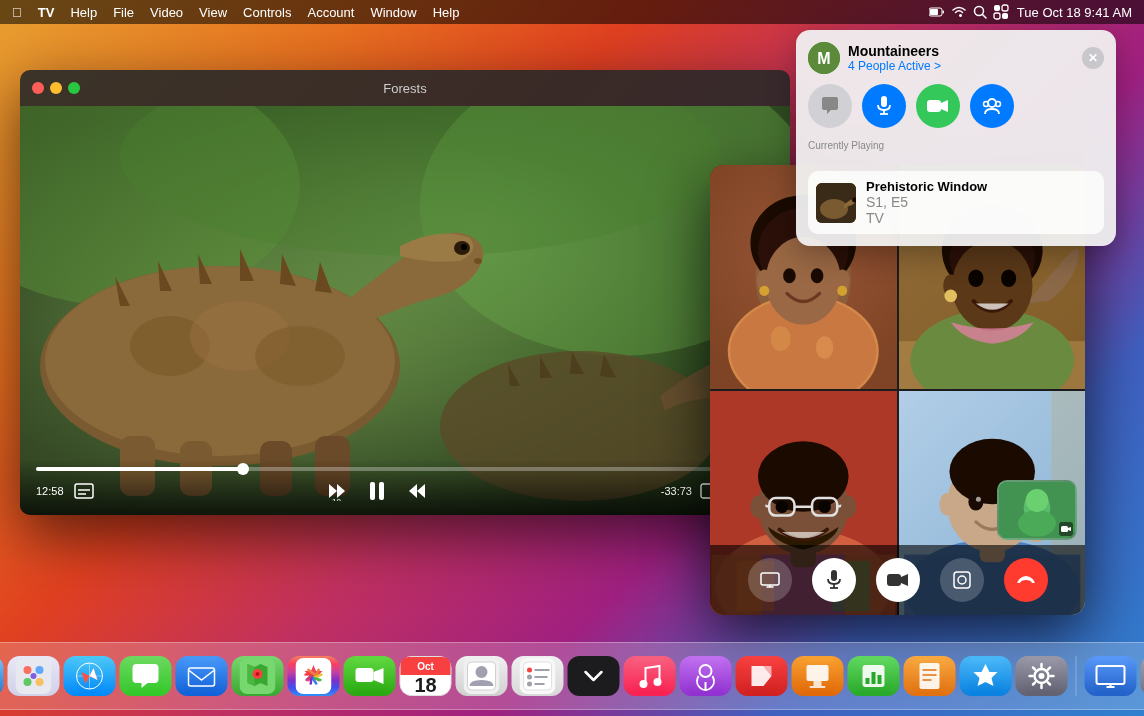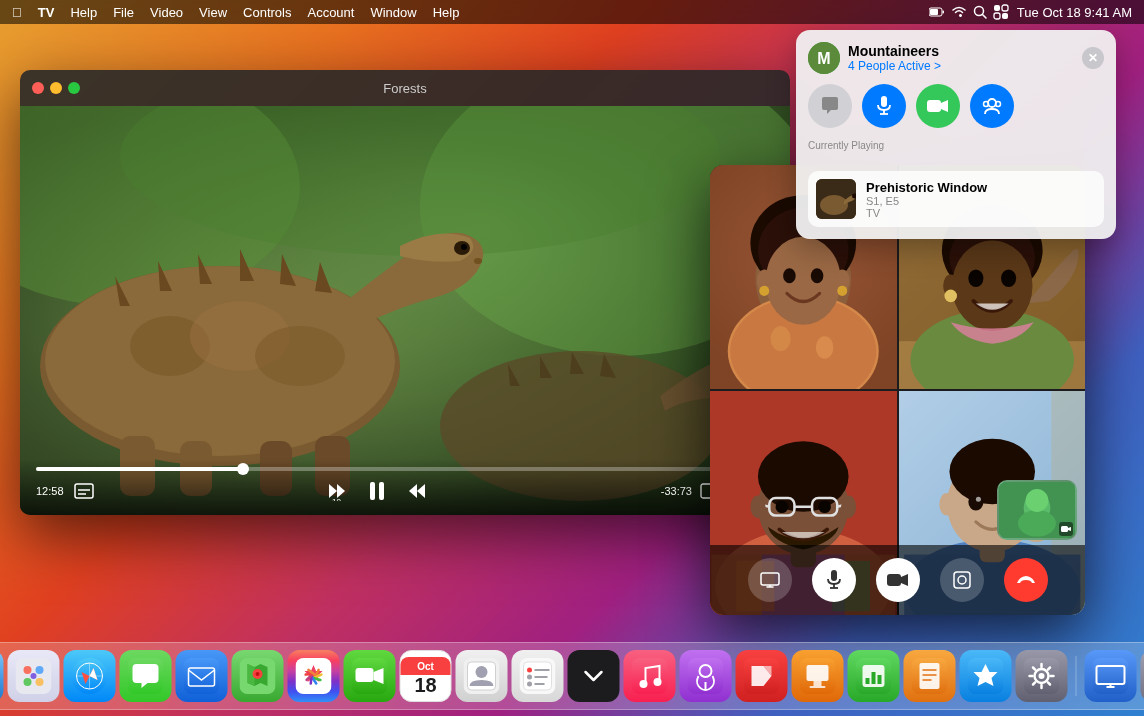--- a/index.html
+++ b/index.html
@@ -382,21 +382,21 @@
     }
     .np-text {
       flex: 1;
     }
     .np-show-title {
       font-size: 13px;
       font-weight: 600;
       color: #000;
     }
     .np-subtitle {
-      font-size: 11px;
+      font-size: 14px;
       color: #888;
     }
 
     
     .dock {
       position: absolute;
       bottom: 6px;
       left: 50%;
       transform: translateX(-50%);
       height: 68px;
@@ -405,21 +405,21 @@
       border-radius: 18px;
       border: 1px solid rgba(255,255,255,0.3);
       display: flex;
       align-items: center;
       padding: 6px 10px;
       gap: 4px;
       z-index: 50;
     }
     .dock-icon {
       width: 52px;
-      height: 52px;
+      height: 40px;
       border-radius: 12px;
       display: flex;
       align-items: center;
       justify-content: center;
       font-size: 28px;
       cursor: pointer;
       position: relative;
       flex-shrink: 0;
     }
     .dock-divider {

